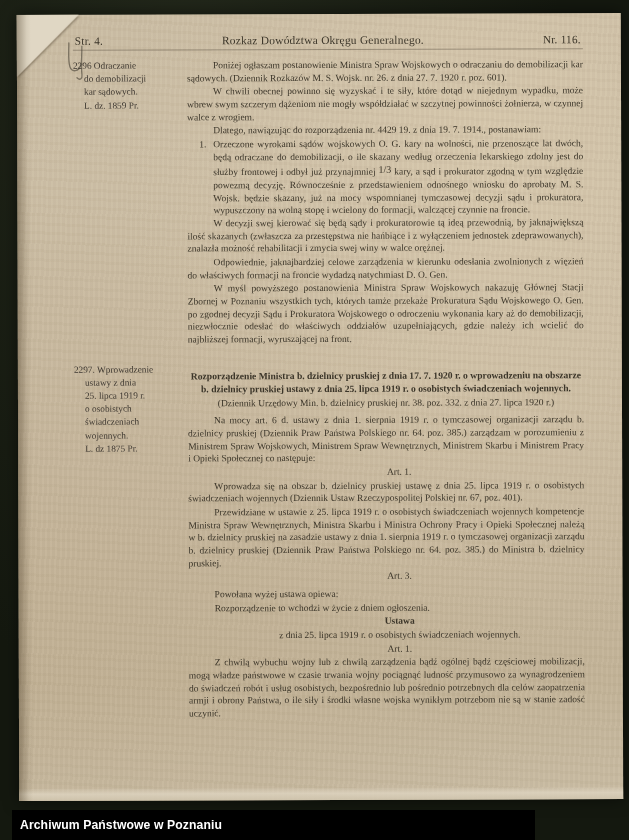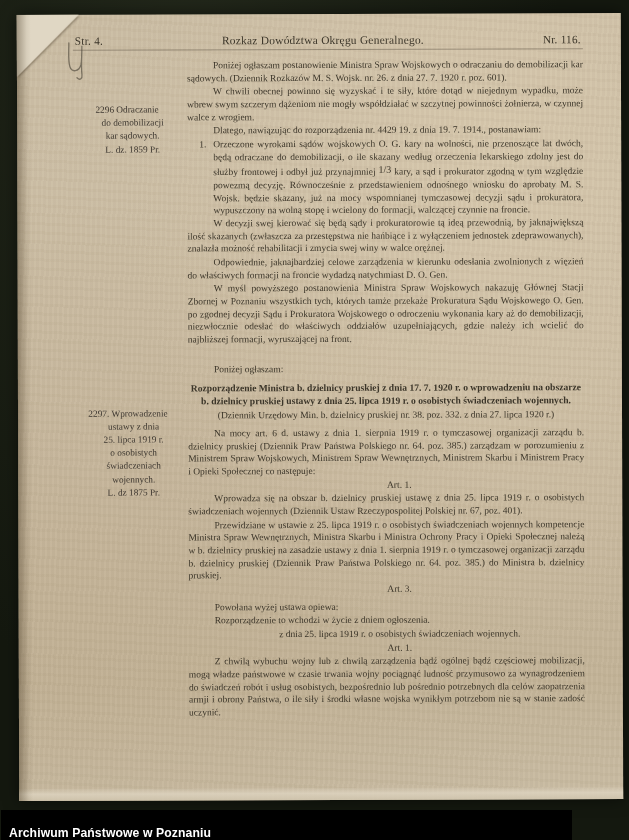--- a/index.html
+++ b/index.html
@@ -55,21 +55,21 @@
 
   
   .head{display:flex;align-items:baseline;justify-content:space-between;
     font-size:11.2px;letter-spacing:.25px;padding:0 2px;}
   .head .mid{font-size:11.4px;text-align:right;}
   .rule{height:1px;background:#6b6150;opacity:.55;margin:3px 0 9px 0;}
 
   
   .article{display:flex;align-items:flex-start;margin-bottom:10px;}
   .marginal{width:108px;flex:0 0 108px;font-size:9.3px;line-height:1.42;
-    text-align:center;padding-right:6px;color:#3d3730;margin-top:44px;}
+    text-align:left;padding-right:6px;color:#3d3730;}
   .marginal .ln{display:block;}
   .marginal .i1{padding-left:11px;}
   .body{flex:1;font-size:9.5px;line-height:1.335;text-align:justify;
     text-justify:inter-word;}
   .body p{margin:0 0 1px 0;text-indent:26px;}
   .body p.noind{text-indent:0;}
 
   
   .numlist{margin:0;padding:0 0 0 26px;list-style:none;}
   .numlist li{position:relative;text-align:justify;margin:0;}
@@ -78,22 +78,22 @@
   .frac{font-size:10px;vertical-align:.18em;}
 
   
   .ctr{text-align:center;text-indent:0;}
   .bold-title{font-weight:bold;text-align:center;text-indent:0;
     line-height:1.36;margin:6px 0 2px 0;font-size:9.6px;}
   .art{text-align:center;text-indent:0;margin:6px 0 2px 0;}
   .ustawa{text-align:center;text-indent:0;font-weight:bold;margin:9px 0 1px 0;}
 
   
-  #footer{position:absolute;left:1px;bottom:0;width:571px;height:30px;
-    background:#000;display:flex;align-items:flex-end;}
+  #footer{position:absolute;left:12px;bottom:0;width:523px;height:30px;
+    background:#000;display:flex;align-items:center;}
   #footer span{color:#fff;font-family:"Liberation Sans", sans-serif;
     font-weight:bold;font-size:12.2px;padding-left:8px;letter-spacing:.1px;}
 </style>
 </head>
 <body>
 
 <div id="backdrop"></div>
 
 <div id="sheet">
 
@@ -136,21 +136,20 @@
       <div class="marginal">
         <span class="ln">2297. Wprowadzenie</span>
         <span class="ln i1">ustawy z dnia</span>
         <span class="ln i1">25. lipca 1919 r.</span>
         <span class="ln i1">o  osobistych</span>
         <span class="ln i1">świadczeniach</span>
         <span class="ln i1">wojennych.</span>
         <span class="ln i1">L. dz  1875 Pr.</span>
       </div>
       <div class="body">
-        <p>Poniżej ogłaszam:</p>
 
         <div class="bold-title">
           <span>Rozporządzenie Ministra b. dzielnicy pruskiej z dnia 17. 7. 1920 r. o wprowadzeniu</span>
           <span>na obszarze b. dzielnicy pruskiej ustawy z dnia 25. lipca 1919 r. o osobistych</span>
           <span>świadczeniach wojennych.</span>
         </div>
 
         <p class="noind ctr">(Dziennik Urzędowy Min. b. dzielnicy pruskiej nr. 38. poz. 332. z dnia 27. lipca 1920 r.)</p>
 
         <p style="margin-top:5px;">Na mocy art. 6 d. ustawy z dnia 1. sierpnia 1919 r. o tymczasowej organizacji zarządu b. dzielnicy pruskiej (Dziennik Praw Państwa Polskiego nr. 64. poz. 385.) zarządzam w porozumieniu z Ministrem Spraw Wojskowych, Ministrem Spraw Wewnętrznych, Ministrem Skarbu i Ministrem Pracy i Opieki Społecznej co następuje:</p>
@@ -158,20 +157,21 @@
         <p class="art">Art. 1.</p>
         <p>Wprowadza się na obszar b. dzielnicy pruskiej ustawę z dnia 25. lipca 1919 r. o osobistych świadczeniach wojennych (Dziennik Ustaw Rzeczypospolitej Polskiej nr. 67, poz. 401).</p>
 
         <p>Przewidziane w ustawie z 25. lipca 1919 r. o osobistych świadczeniach wojennych kompetencje Ministra Spraw Wewnętrznych, Ministra Skarbu i Ministra Ochrony Pracy i Opieki Społecznej należą w b. dzielnicy pruskiej na zasadzie ustawy z dnia 1. sierpnia 1919 r. o tymczasowej organizacji zarządu b. dzielnicy pruskiej (Dziennik Praw Państwa Polskiego nr. 64. poz. 385.) do Ministra b. dzielnicy pruskiej.</p>
 
         <p class="art">Art. 3.</p>
         <p style="margin-top:5px;">Powołana wyżej ustawa opiewa:</p>
 
         <p>Rozporządzenie to wchodzi w życie z dniem ogłoszenia.</p>
 
+        <p class="ustawa">Ustawa</p>
         <p class="ctr">z dnia 25. lipca 1919 r. o osobistych świadczeniach wojennych.</p>
 
         <p class="art">Art. 1.</p>
         <p>Z chwilą wybuchu wojny lub z chwilą zarządzenia bądź ogólnej bądź częściowej mobilizacji, mogą władze państwowe w czasie trwania wojny pociągnąć ludność przymusowo za wynagrodzeniem do świadczeń robót i usług osobistych, bezpośrednio lub pośrednio potrzebnych dla celów zaopatrzenia armji i obrony Państwa, o ile siły i środki własne wojska wynikłym potrzebom nie są w stanie zadość uczynić.</p>
       </div>
     </div>
 
   </div>
 
   <div id="fold"></div>

